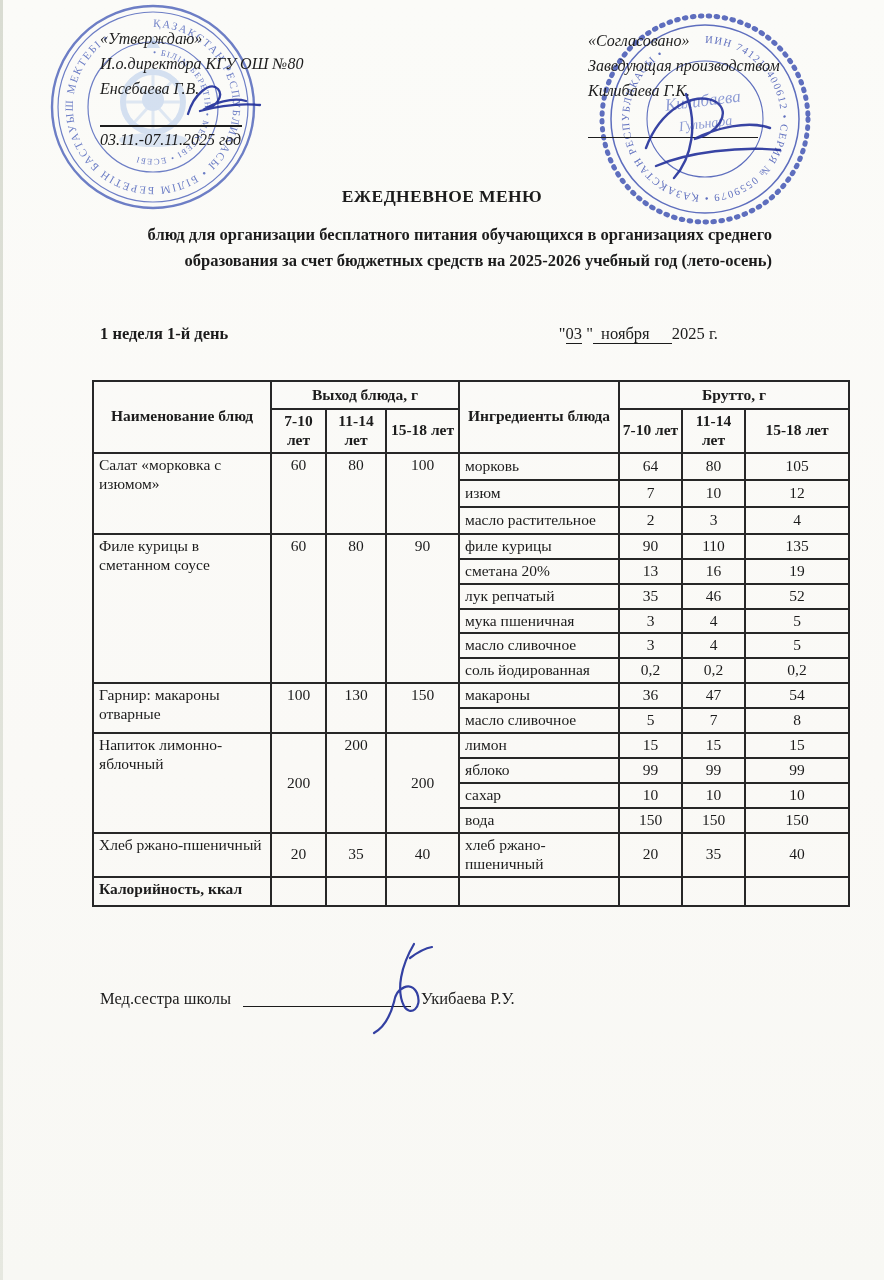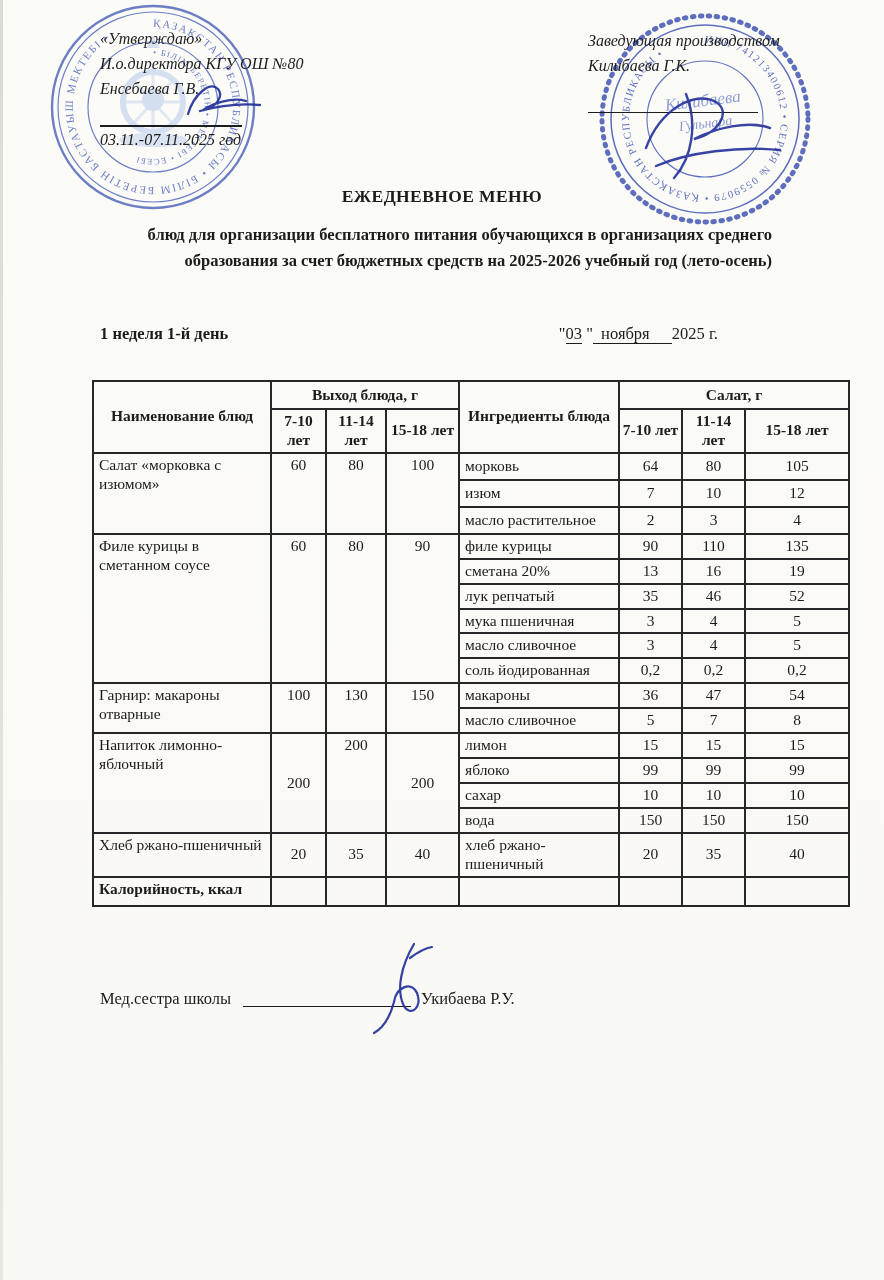--- a/index.html
+++ b/index.html
@@ -105,20 +105,21 @@
 
   <div class="approve approve-left">
     <div>«Утверждаю»</div>
     <div>И.о.директора КГУ ОШ №80</div>
     <div>Енсебаева Г.В.</div>
     <div class="sig-space left"></div>
     <div>03.11.-07.11.2025 год</div>
   </div>
 
   <div class="approve approve-right">
+    <div>«Согласовано»</div>
     <div>Заведующая производством</div>
     <div>Килибаева Г.К.</div>
     <div class="sig-space right"></div>
   </div>
 
   <svg class="sig sig-left" width="92" height="48" viewBox="0 0 92 48">
     <path d="M10 36 C16 16 32 3 40 11 C46 18 38 30 25 32 C36 25 54 19 68 23
              M22 33 C40 28 60 25 82 27" fill="none" stroke="#22309a" stroke-width="2.3" stroke-linecap="round" opacity="0.92"></path>
   </svg>
 
@@ -152,21 +153,21 @@
         <col style="width:160px">
         <col style="width:63px">
         <col style="width:63px">
         <col style="width:104px">
       </colgroup>
       <thead>
         <tr style="height:28px">
     <th rowspan="2">Наименование блюд</th>
     <th colspan="3">Выход блюда, г</th>
     <th rowspan="2">Ингредиенты блюда</th>
-    <th colspan="3">Салат, г</th>
+    <th colspan="3">Брутто, г</th>
         </tr>
         <tr style="height:40px">
           <th>7-10 лет</th>
           <th>11-14 лет</th>
           <th>15-18 лет</th>
           <th>7-10 лет</th>
           <th>11-14 лет</th>
           <th>15-18 лет</th>
         </tr>
       </thead>

